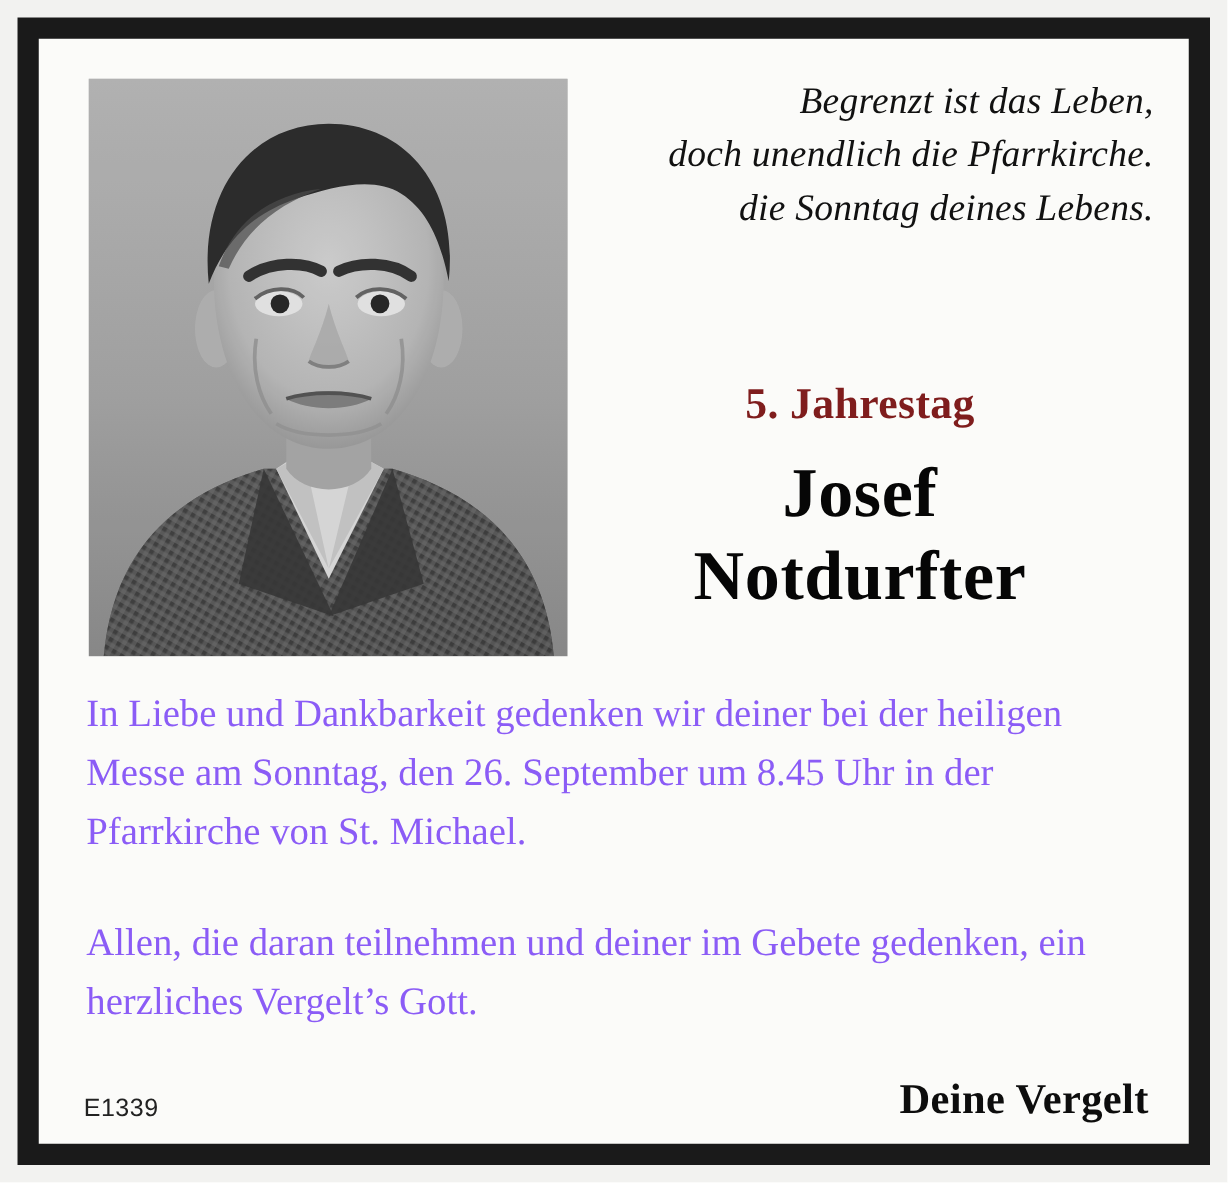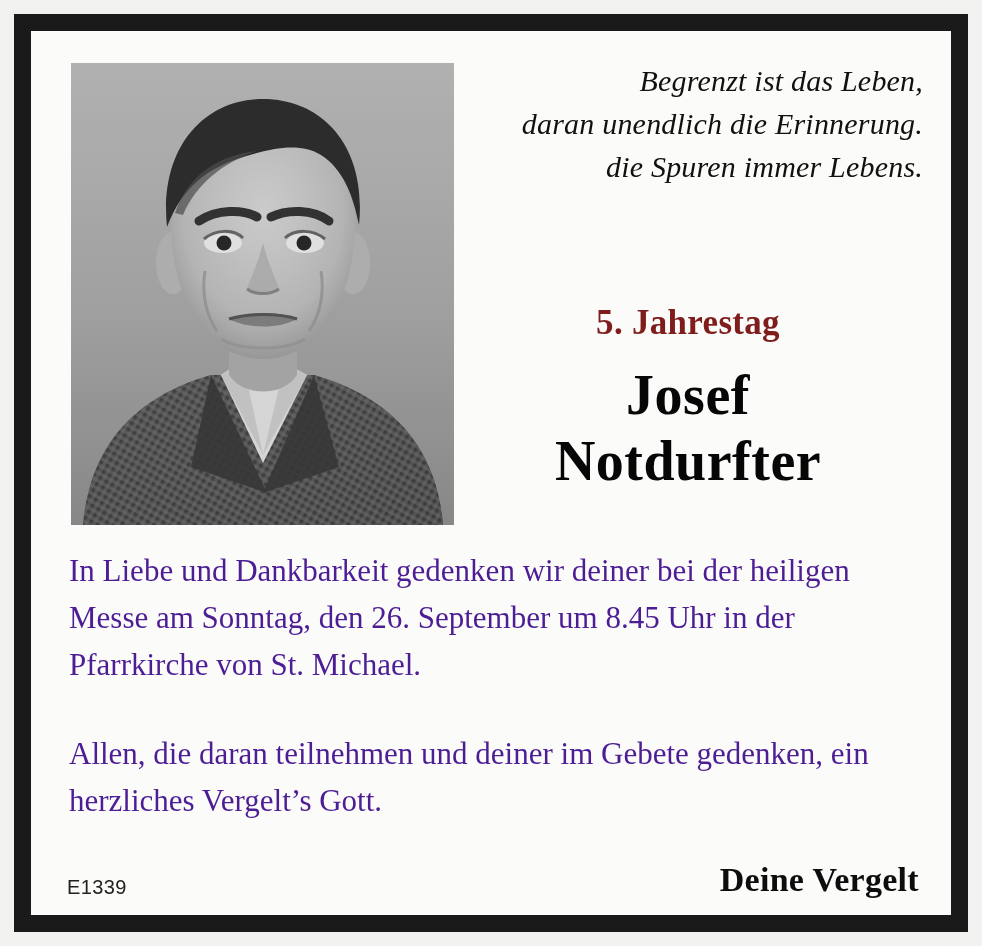--- a/index.html
+++ b/index.html
@@ -101,21 +101,21 @@
     color: #060606;
     letter-spacing: 0.5px;
   }
 
   
   .body-text {
     margin-top: 10px;
     padding: 0 14px 0 16px;
     font-size: 31px;
     line-height: 1.52;
-    color: #4c1d95;
+    color: #8b5cf6;
   }
   .para-1 { margin: 0; }
   .para-2 { margin: 42px 0 4px 0; }
 
   
   .footer {
     position: absolute;
     left: 22px;
     right: 22px;
     bottom: 16px;
@@ -215,22 +215,22 @@
           <path d="M134 208 C130 232 136 254 146 268" stroke="#9d938a" stroke-width="3" fill="none" opacity="0.8"></path>
           <path d="M250 208 C254 232 248 254 238 268" stroke="#9d938a" stroke-width="3" fill="none" opacity="0.8"></path>
           <path d="M150 276 C170 288 214 288 234 276" stroke="#9d938a" stroke-width="3" fill="none" opacity="0.7"></path>
 
           <rect width="383" height="462" fill="#000" opacity="0.04"></rect>
         </svg>
       </div>
 
       <div class="verse">
         <div>Begrenzt ist das Leben,</div>
-        <div>daran unendlich die Erinnerung.</div>
-        <div>die Spuren immer Lebens.</div>
+        <div>doch unendlich die Pfarrkirche.</div>
+        <div>die Sonntag deines Lebens.</div>
       </div>
 
       <div class="anniversary">5. Jahrestag</div>
 
       <div class="name">
         <div>Josef</div>
         <div>Notdurfter</div>
       </div>
     </div>
 

